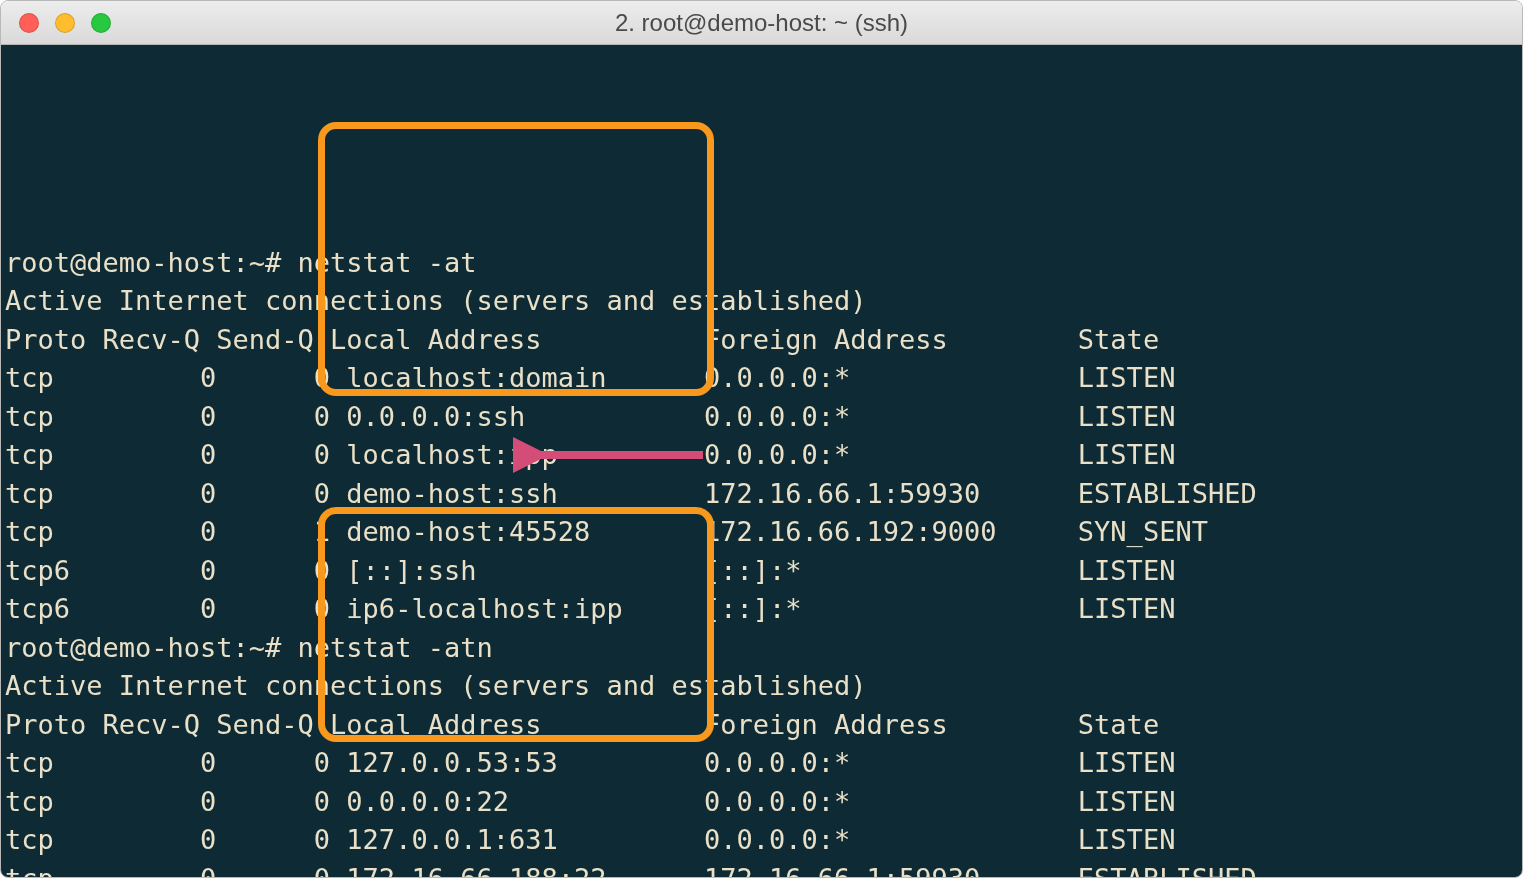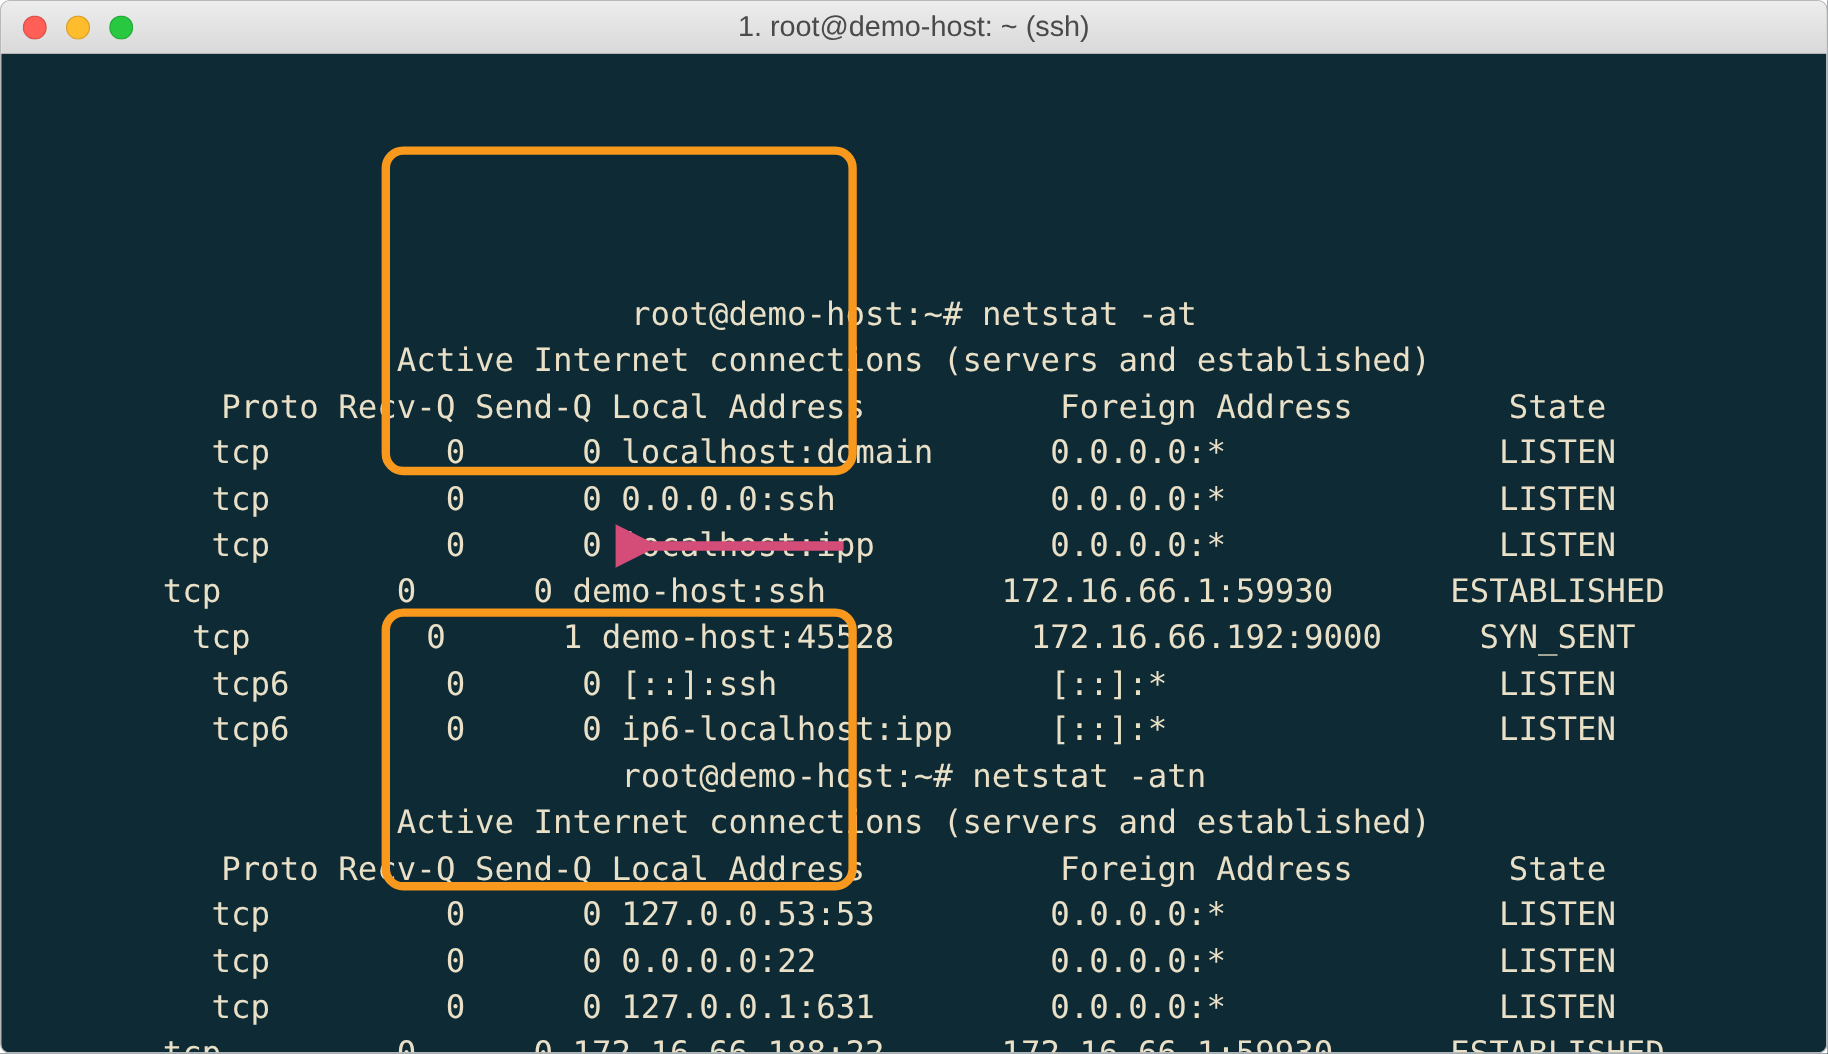--- a/index.html
+++ b/index.html
@@ -51,25 +51,24 @@
       font-size: 24px;
       color: #4a4a4a;
       pointer-events: none;
     }
     .terminal {
       flex: 1;
       background: #0d2a35;
       color: #e9e0c7;
       font-size: 27px;
       line-height: 38.5px;
-      padding: 6px 14px;
+      padding: 6px 4px;
       white-space: pre;
       position: relative;
       overflow: hidden;
-      text-align: center;
     }
     .row { display: block; }
     .box {
       position: absolute;
       border: 7px solid #f8981d;
       border-radius: 18px;
     }
     .arrow {
       position: absolute;
     }
@@ -77,21 +76,21 @@
 </head>
 <body>
 
 <div class="window">
   <div class="titlebar">
     <div class="traffic-lights">
       <div class="tl close"></div>
       <div class="tl min"></div>
       <div class="tl max"></div>
     </div>
-    <div class="title">1. root@demo-host: ~ (ssh)</div>
+    <div class="title">2. root@demo-host: ~ (ssh)</div>
   </div>
 
   <div class="terminal" id="term">
     <div class="box" id="box1" style="left: 317.047px; top: 77px; width: 396.375px; height: 273.5px;"></div>
     <div class="box" id="box2" style="left: 317.047px; top: 462px; width: 396.375px; height: 235px;"></div>
     <svg class="arrow" id="arrow" width="200" height="40" style="left: 512.234px; top: 390.25px;">
       <defs>
         <marker id="ah" markerWidth="10" markerHeight="10" refX="2" refY="3" orient="auto">
           <path d="M6,0 L0,3 L6,6 Z" fill="#d44d78"></path>
         </marker>

